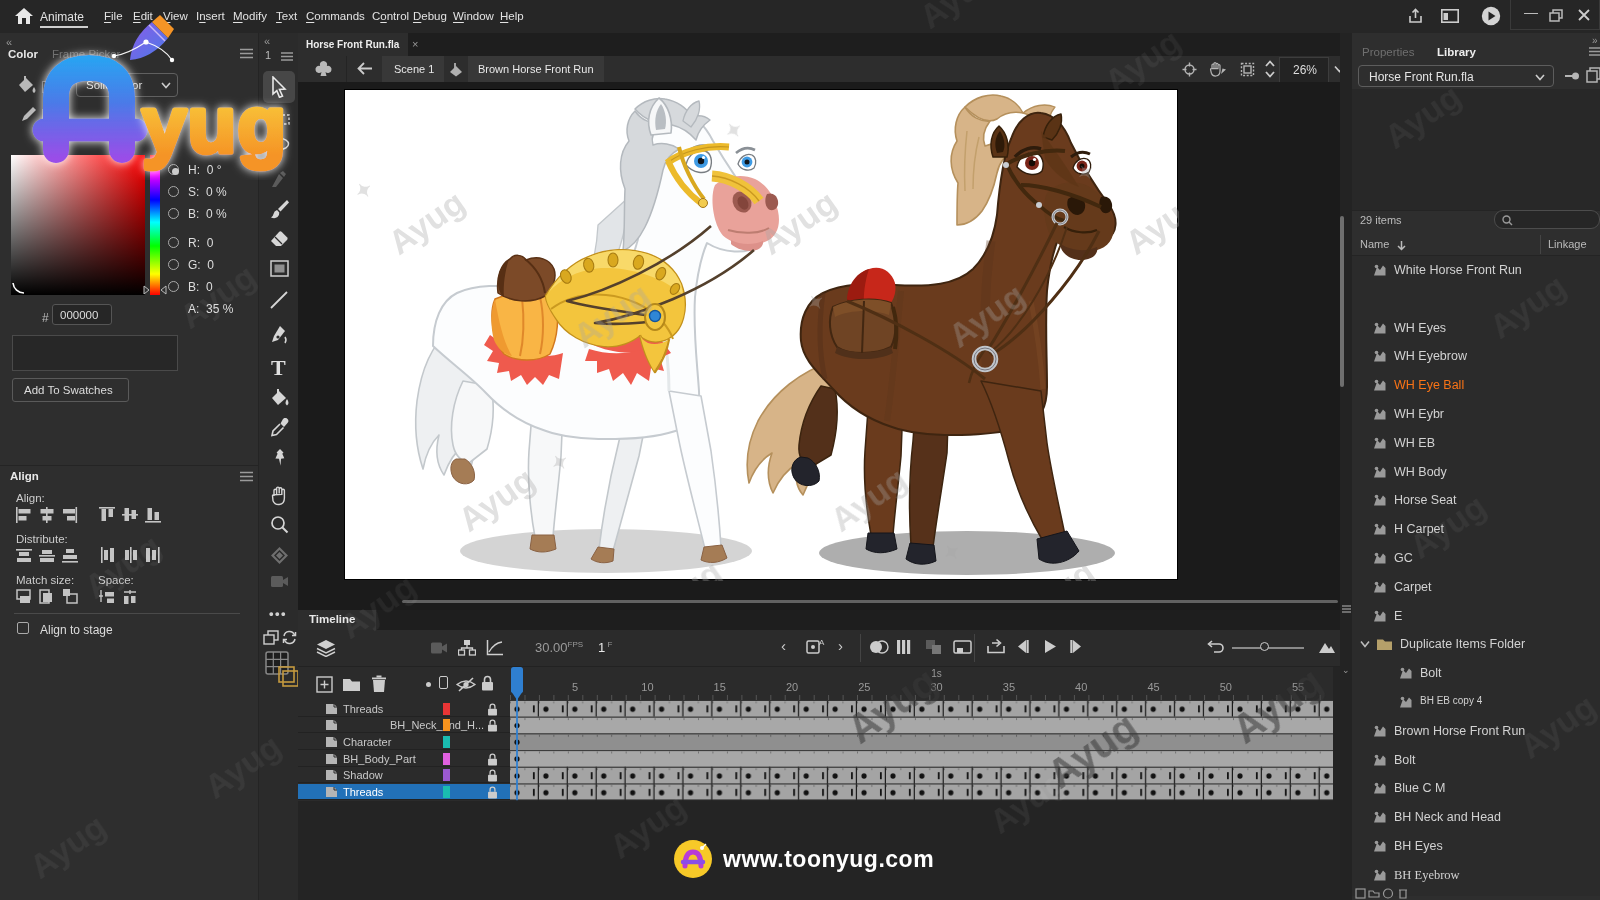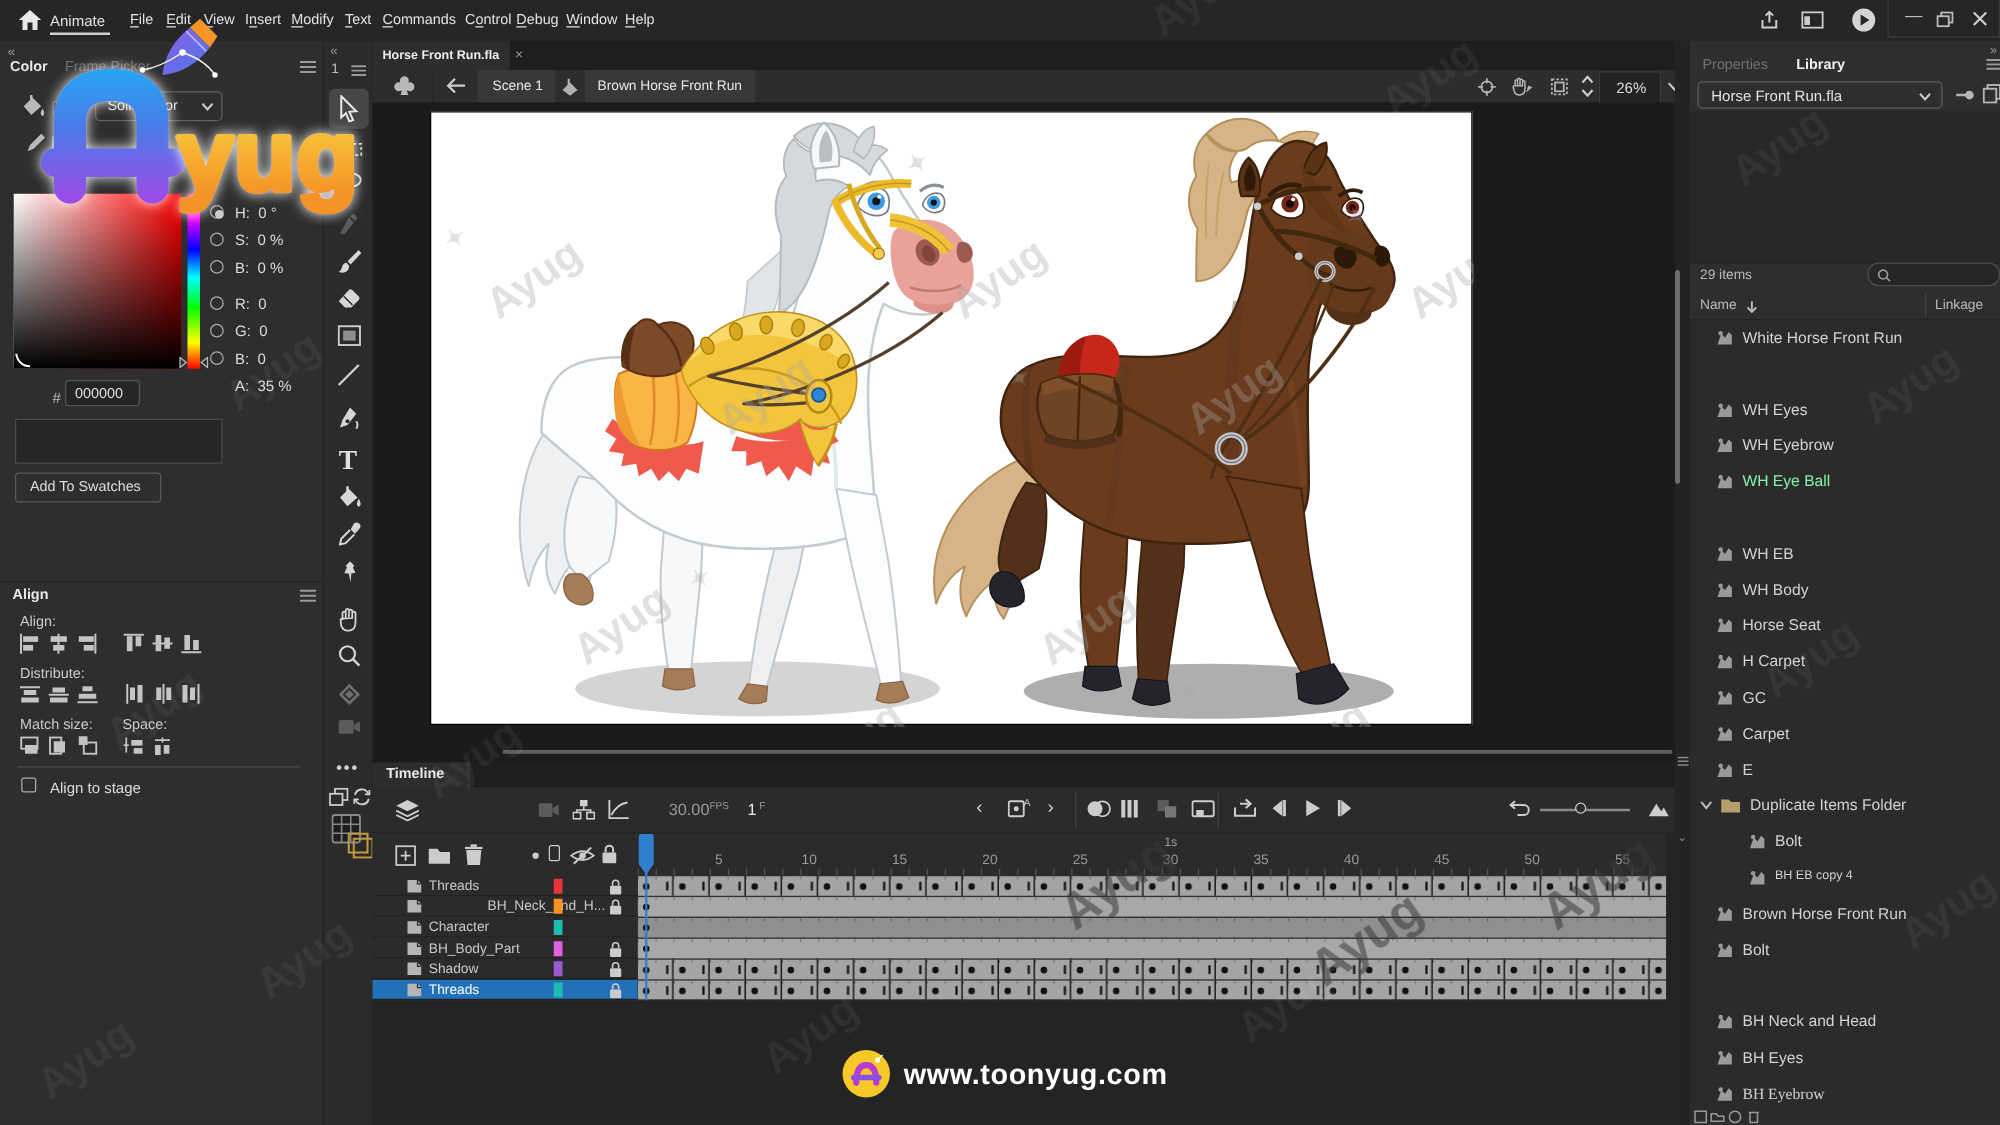--- a/index.html
+++ b/index.html
@@ -1070,21 +1070,28 @@
             <path d="M2 12.5 L5 4 L8 7 L11 2.5 L13.5 5 V12.5 Z" fill="#9a9a9a"></path>
             <circle cx="4.5" cy="3.5" r="1.8" fill="#9a9a9a"></circle>
           </svg>
 <span style="position:absolute;left:42px;top:7px;font-size:12.5px;color:#d2d2d2;">WH Eyebrow</span>
 </div>
 <div style="position:absolute;left:0;top:115.2px;width:248px;height:28.8px;">
 <svg style="position:absolute;left:20px;top:7px" width="15" height="14" viewBox="0 0 15 14">
             <path d="M2 12.5 L5 4 L8 7 L11 2.5 L13.5 5 V12.5 Z" fill="#9a9a9a"></path>
             <circle cx="4.5" cy="3.5" r="1.8" fill="#9a9a9a"></circle>
           </svg>
-<span style="position:absolute;left:42px;top:7px;font-size:12.5px;color:#86efac;">WH Eye Ball</span>
+<span style="position:absolute;left:42px;top:7px;font-size:12.5px;color:#f97316;">WH Eye Ball</span>
+</div>
+<div style="position:absolute;left:0;top:144.0px;width:248px;height:28.8px;">
+<svg style="position:absolute;left:20px;top:7px" width="15" height="14" viewBox="0 0 15 14">
+            <path d="M2 12.5 L5 4 L8 7 L11 2.5 L13.5 5 V12.5 Z" fill="#9a9a9a"></path>
+            <circle cx="4.5" cy="3.5" r="1.8" fill="#9a9a9a"></circle>
+          </svg>
+<span style="position:absolute;left:42px;top:7px;font-size:12.5px;color:#d2d2d2;">WH Eybr</span>
 </div>
 <div style="position:absolute;left:0;top:172.8px;width:248px;height:28.8px;">
 <svg style="position:absolute;left:20px;top:7px" width="15" height="14" viewBox="0 0 15 14">
             <path d="M2 12.5 L5 4 L8 7 L11 2.5 L13.5 5 V12.5 Z" fill="#9a9a9a"></path>
             <circle cx="4.5" cy="3.5" r="1.8" fill="#9a9a9a"></circle>
           </svg>
 <span style="position:absolute;left:42px;top:7px;font-size:12.5px;color:#d2d2d2;">WH EB</span>
 </div>
 <div style="position:absolute;left:0;top:201.6px;width:248px;height:28.8px;">
 <svg style="position:absolute;left:20px;top:7px" width="15" height="14" viewBox="0 0 15 14">
@@ -1157,20 +1164,27 @@
             <circle cx="4.5" cy="3.5" r="1.8" fill="#9a9a9a"></circle>
           </svg>
 <span style="position:absolute;left:42px;top:7px;font-size:12.5px;color:#d2d2d2;">Brown Horse Front Run</span>
 </div>
 <div style="position:absolute;left:0;top:489.6px;width:248px;height:28.8px;">
 <svg style="position:absolute;left:20px;top:7px" width="15" height="14" viewBox="0 0 15 14">
             <path d="M2 12.5 L5 4 L8 7 L11 2.5 L13.5 5 V12.5 Z" fill="#9a9a9a"></path>
             <circle cx="4.5" cy="3.5" r="1.8" fill="#9a9a9a"></circle>
           </svg>
 <span style="position:absolute;left:42px;top:7px;font-size:12.5px;color:#d2d2d2;">Bolt</span>
+</div>
+<div style="position:absolute;left:0;top:518.4px;width:248px;height:28.8px;">
+<svg style="position:absolute;left:20px;top:7px" width="15" height="14" viewBox="0 0 15 14">
+            <path d="M2 12.5 L5 4 L8 7 L11 2.5 L13.5 5 V12.5 Z" fill="#9a9a9a"></path>
+            <circle cx="4.5" cy="3.5" r="1.8" fill="#9a9a9a"></circle>
+          </svg>
+<span style="position:absolute;left:42px;top:7px;font-size:12.5px;color:#d2d2d2;">Blue C M</span>
 </div>
 <div style="position:absolute;left:0;top:547.2px;width:248px;height:28.8px;">
 <svg style="position:absolute;left:20px;top:7px" width="15" height="14" viewBox="0 0 15 14">
             <path d="M2 12.5 L5 4 L8 7 L11 2.5 L13.5 5 V12.5 Z" fill="#9a9a9a"></path>
             <circle cx="4.5" cy="3.5" r="1.8" fill="#9a9a9a"></circle>
           </svg>
 <span style="position:absolute;left:42px;top:7px;font-size:12.5px;color:#d2d2d2;">BH Neck and Head</span>
 </div>
 <div style="position:absolute;left:0;top:576.0px;width:248px;height:28.8px;">
 <svg style="position:absolute;left:20px;top:7px" width="15" height="14" viewBox="0 0 15 14">

